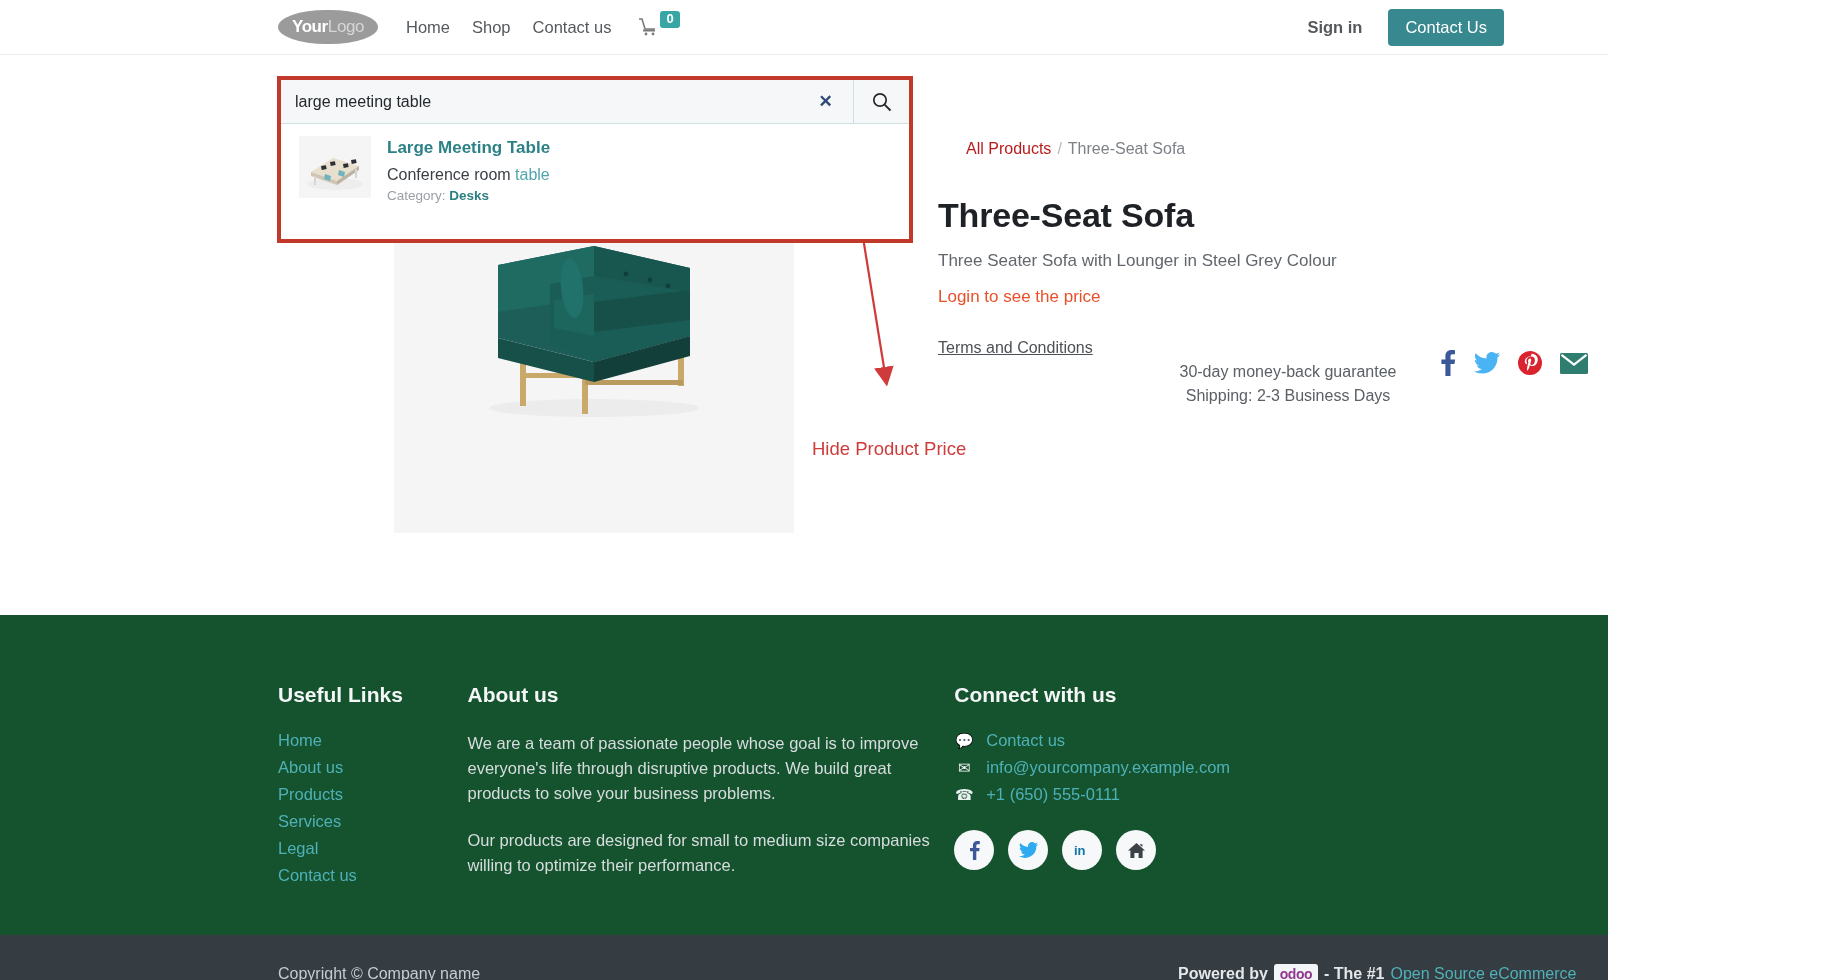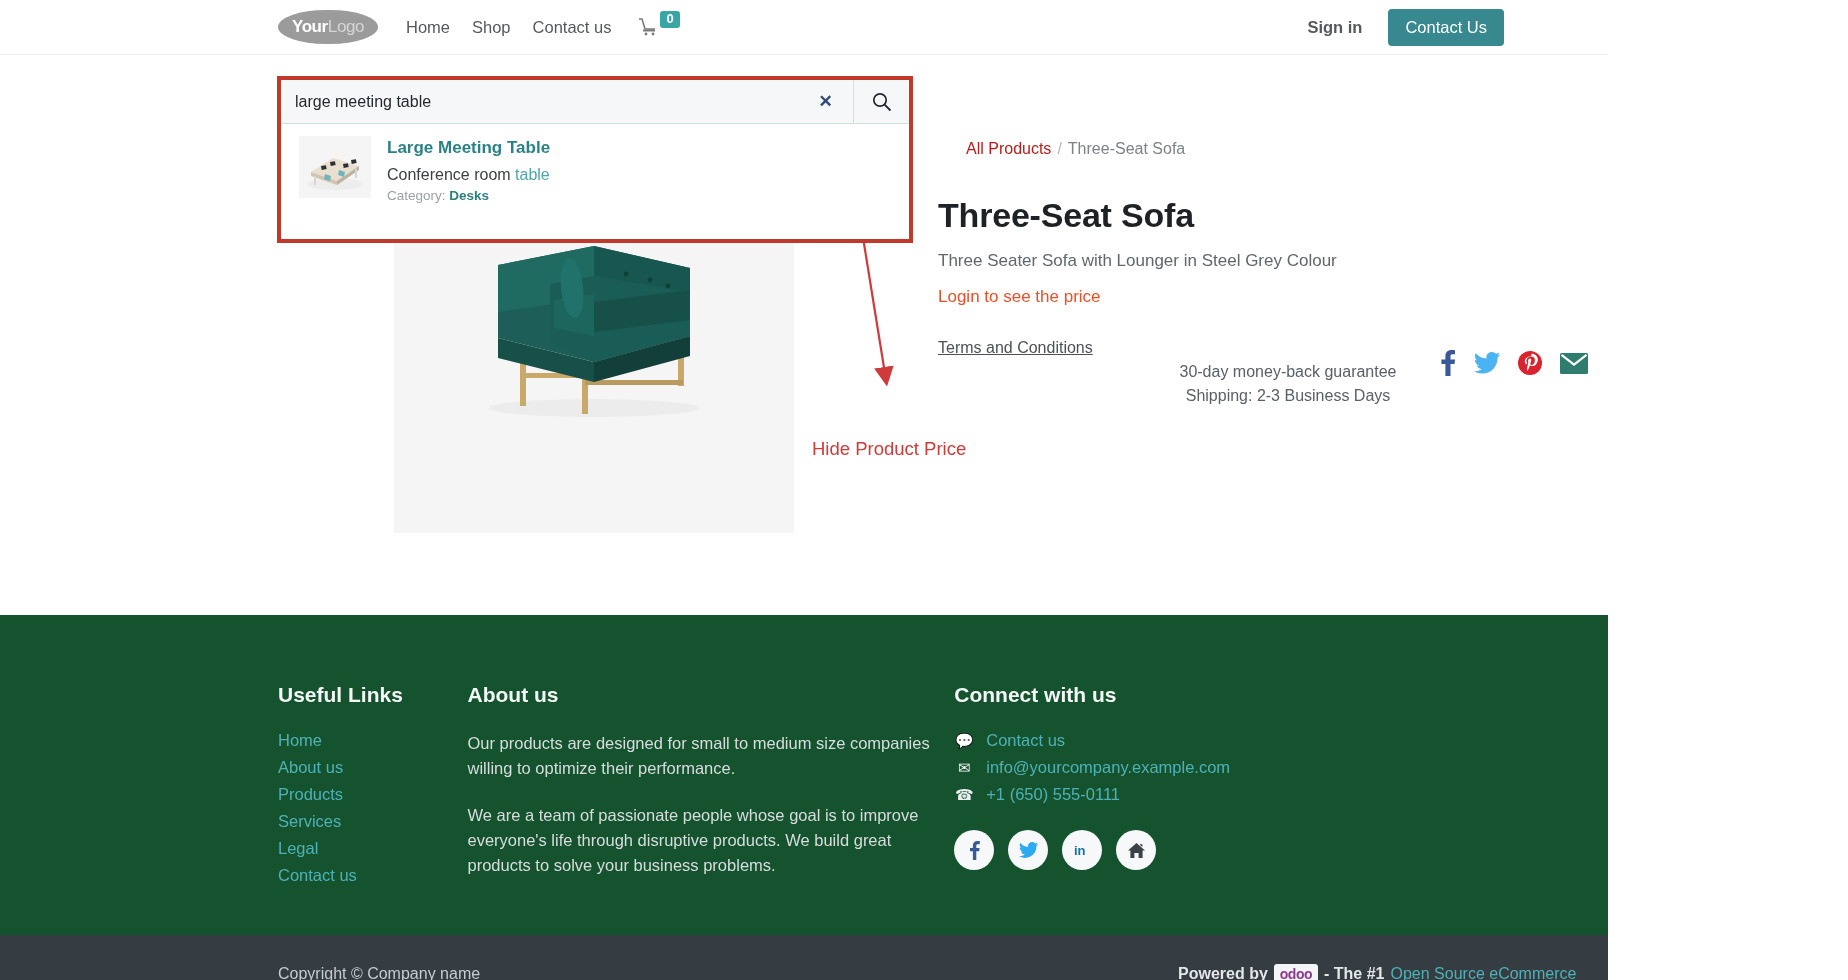--- a/index.html
+++ b/index.html
@@ -321,22 +321,22 @@
         <a class="f-link" href="#">Home</a>
         <a class="f-link" href="#">About us</a>
         <a class="f-link" href="#">Products</a>
         <a class="f-link" href="#">Services</a>
         <a class="f-link" href="#">Legal</a>
         <a class="f-link" href="#">Contact us</a>
       </div>
 
       <div class="f-col-about">
         <div class="f-head">About us</div>
+        <div class="f-para">We are a team of passionate people whose goal is to improve everyone's life through disruptive products. We build great products to solve your business problems.</div>
         <div class="f-para">Our products are designed for small to medium size companies willing to optimize their performance.</div>
-        <div class="f-para">We are a team of passionate people whose goal is to improve everyone's life through disruptive products. We build great products to solve your business problems.</div>
       </div>
 
       <div class="f-col-connect">
         <div class="f-head">Connect with us</div>
 
         <div class="f-contact-row">
           <span class="f-ico">💬</span>
           <a href="#">Contact us</a>
         </div>
         <div class="f-contact-row">

